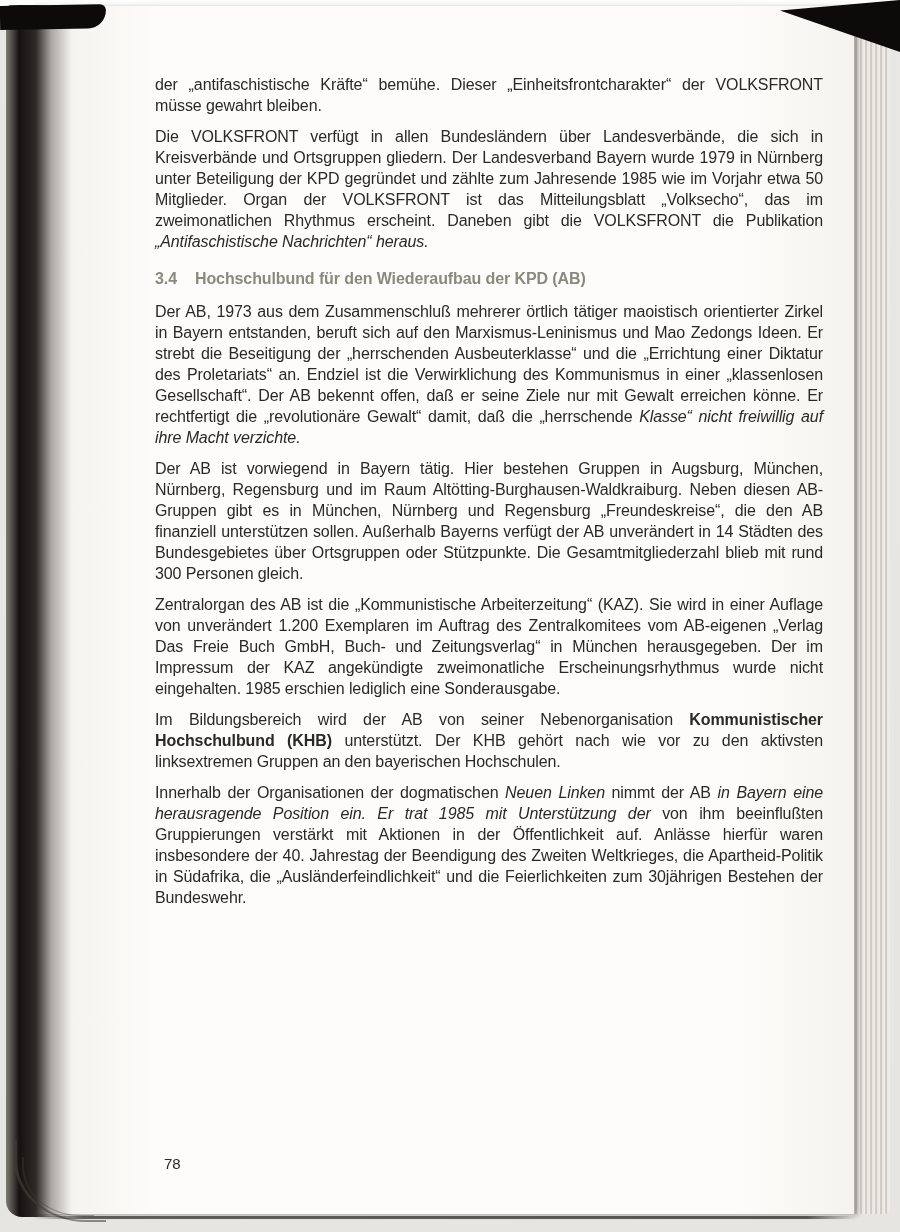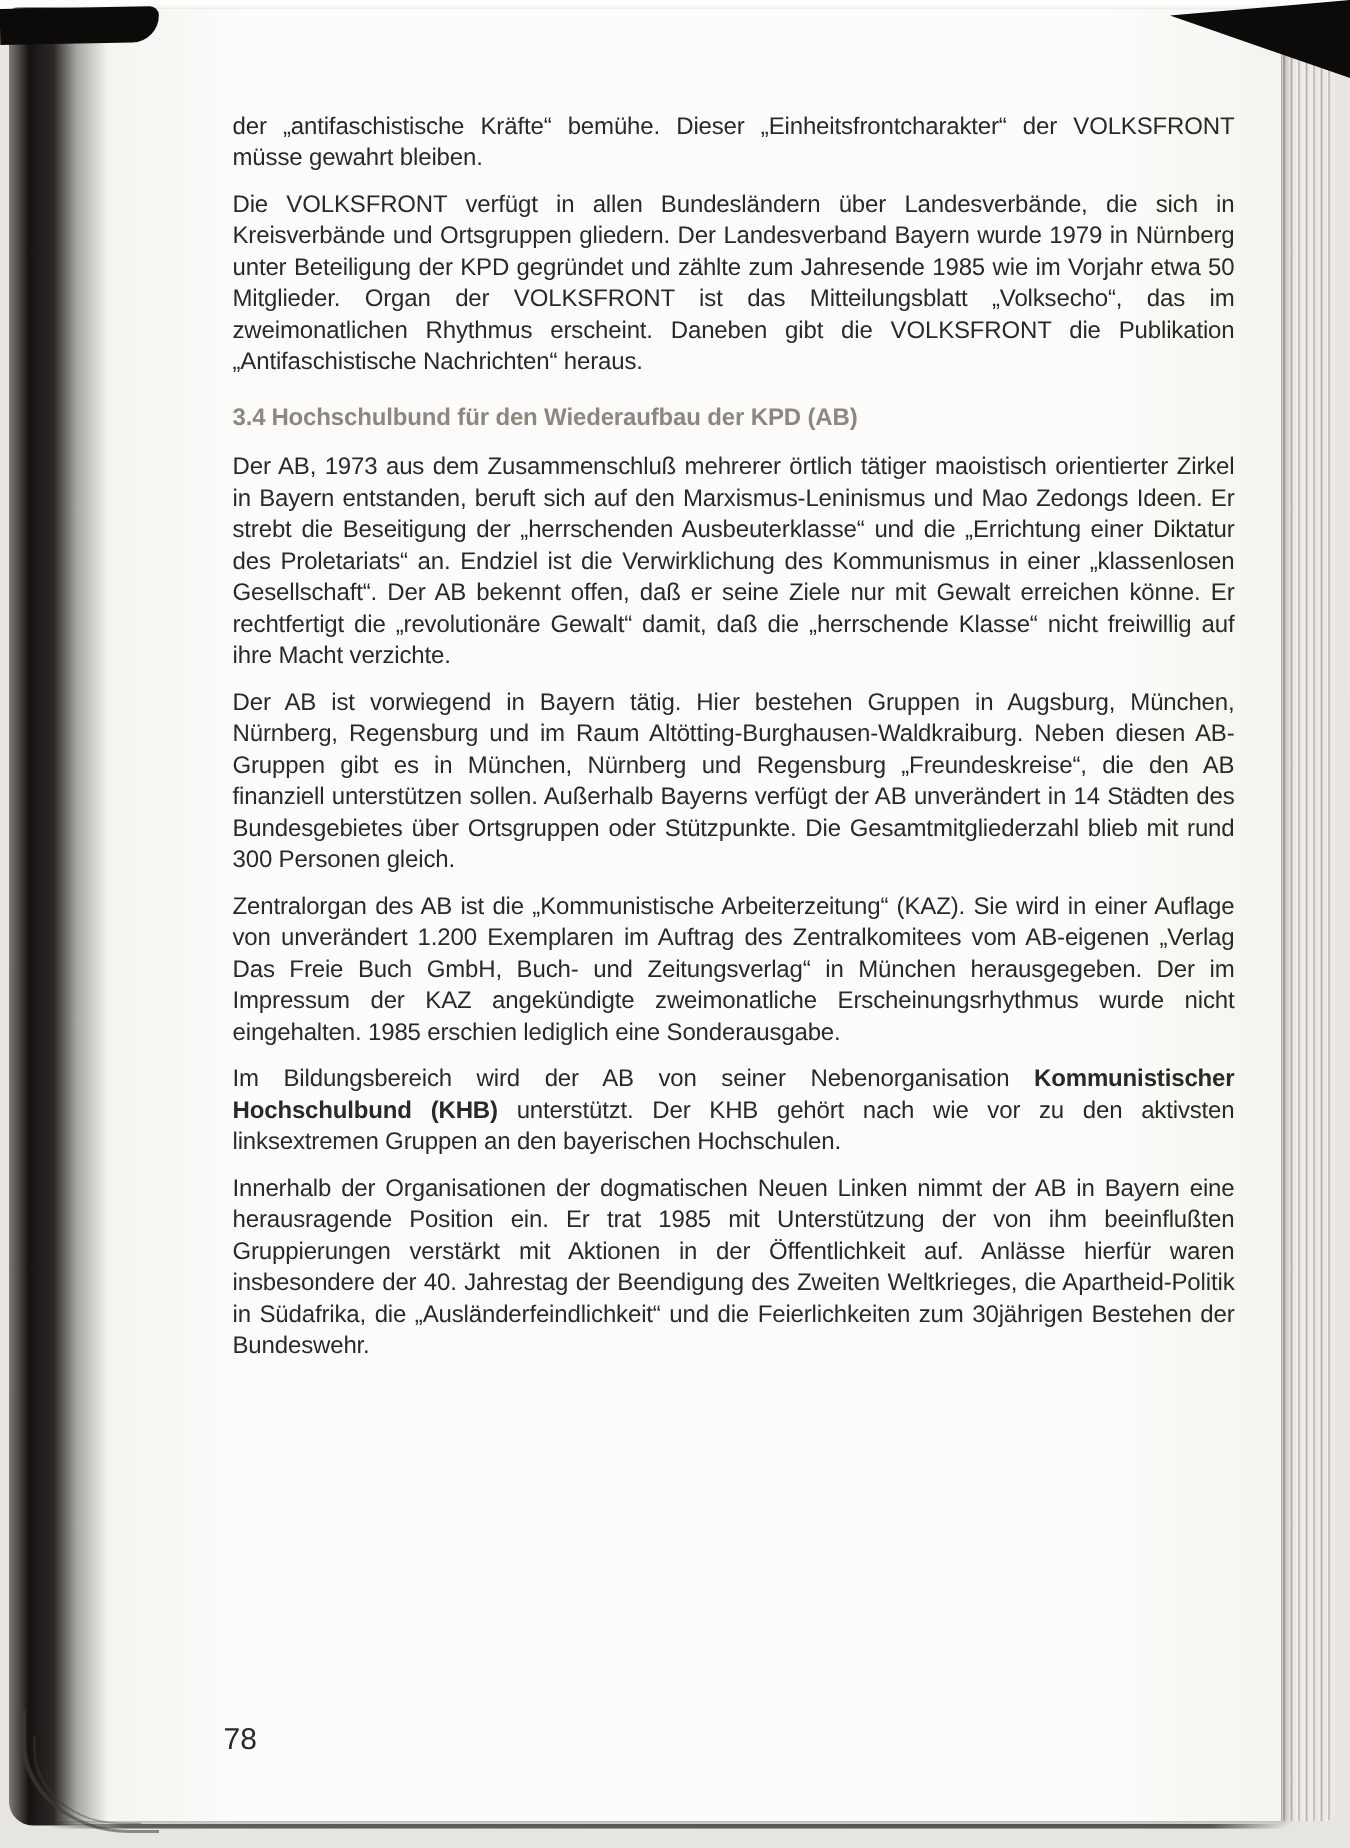--- a/index.html
+++ b/index.html
@@ -76,32 +76,32 @@
   .content {
     position:absolute; left:125px; top:68px; width:668px;
     font-size:16px; line-height:21px;
     color:#2a2926;
     text-align:justify;
     letter-spacing:-0.1px;
     hyphens:auto; -webkit-hyphens:auto;
     z-index:3;
   }
   .para { margin-bottom:10px; }
-  .it { }
+  .it { font-style:italic; }
   .bd { font-weight:bold; }
   .heading {
     margin-top:16px; margin-bottom:12px;
     font-size:16px; font-weight:bold;
     color:#8b897f;
     text-align:left;
   }
-  .heading .hnum { margin-right:4px; }
+  .heading .hnum { margin-right:18px; }
   .pageno {
-    position:absolute; left:119px; bottom:42px;
-    font-size:20px; color:#2a2926;
+    position:absolute; left:134px; bottom:42px;
+    font-size:15px; color:#2a2926;
     z-index:3;
   }
 </style>
 </head>
 <body>
 
 <div class="scan">
 
   <div class="page-stack"></div>
 

